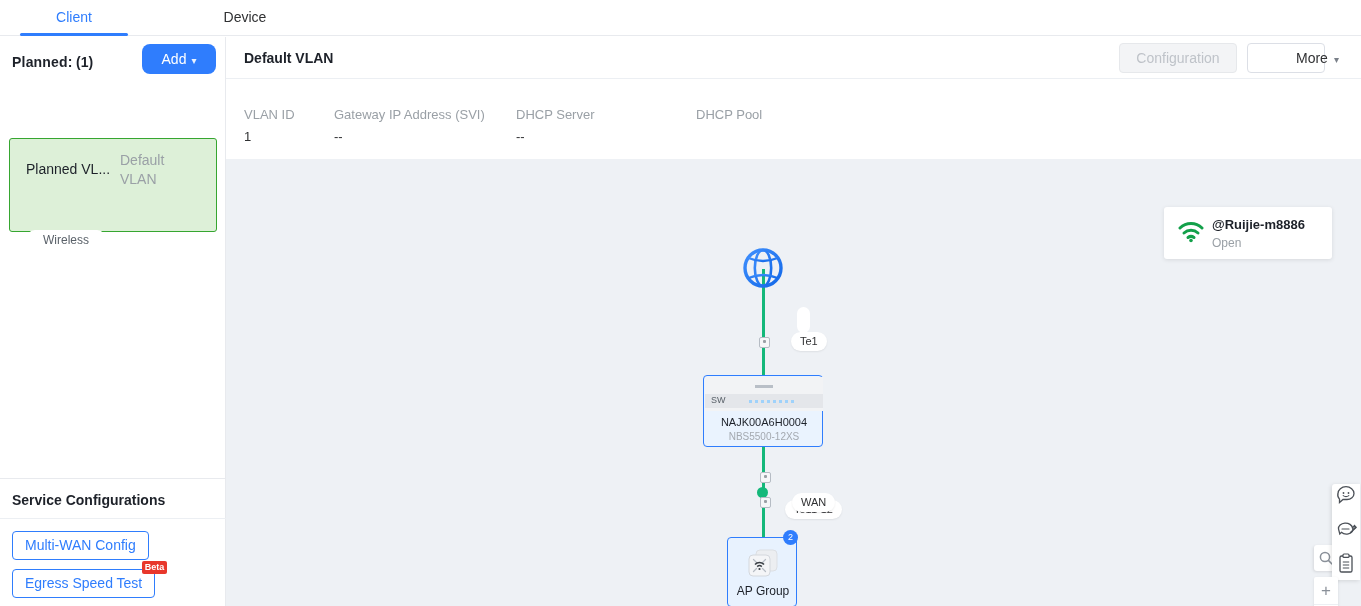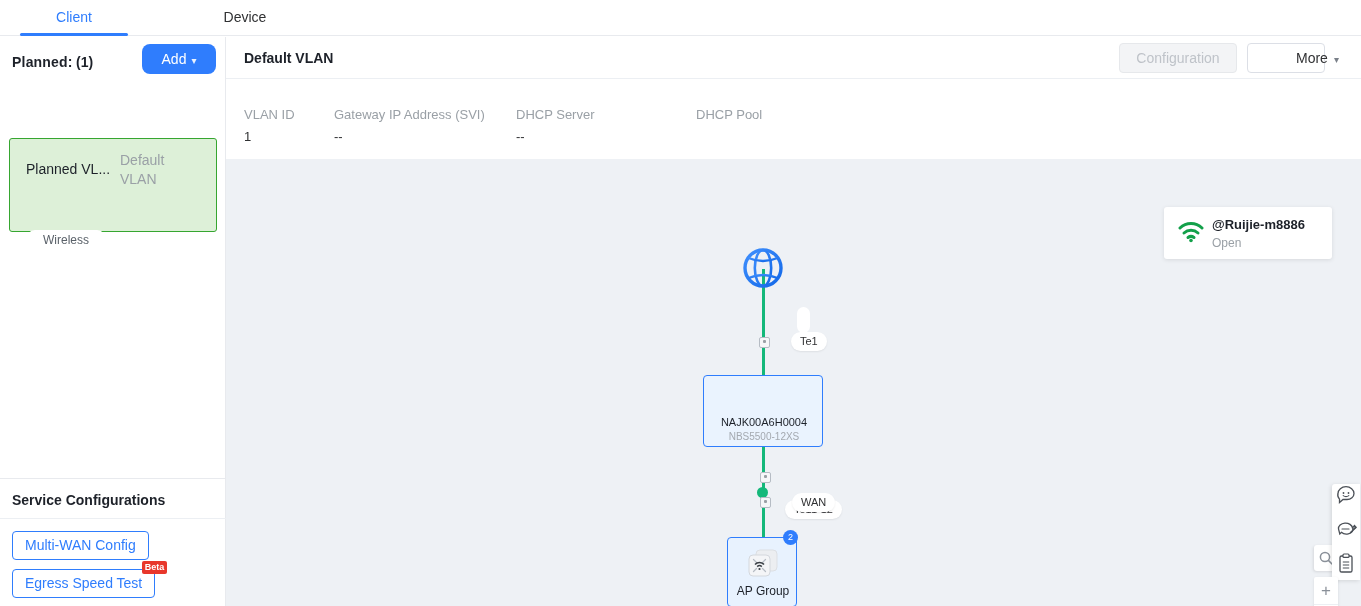--- a/index.html
+++ b/index.html
@@ -385,20 +385,26 @@
       <div class="port-ic i-te1"></div>
       <div class="pill p-te1">Te1</div>
 
       <div class="port-ic i-te1112"></div>
       <div class="pill p-te1112">Te11-12</div>
 
       <div class="port-ic i-wan"></div>
       <div class="pill p-wan">WAN</div>
 
       <div class="sw-node">
+        <div class="sw-img">
+          <div class="sw-top-line"></div>
+          <div class="sw-bar"></div>
+          <div class="sw-label">SW</div>
+          <div class="sw-ports"></div>
+        </div>
         <div class="sw-sn">NAJK00A6H0004</div>
         <div class="sw-model">NBS5500-12XS</div>
       </div>
 
       <div class="ap-node">
         <div class="ap-badge">2</div>
         <div class="ap-icon">
           <svg viewBox="0 0 38 34" width="38" height="34">
             <rect x="12" y="3" width="21" height="21" rx="4" fill="#eceef1" stroke="#dcdfe3"></rect>
             <rect x="5" y="8" width="21" height="21" rx="4" fill="#f4f5f7" stroke="#d4d8dd"></rect>

